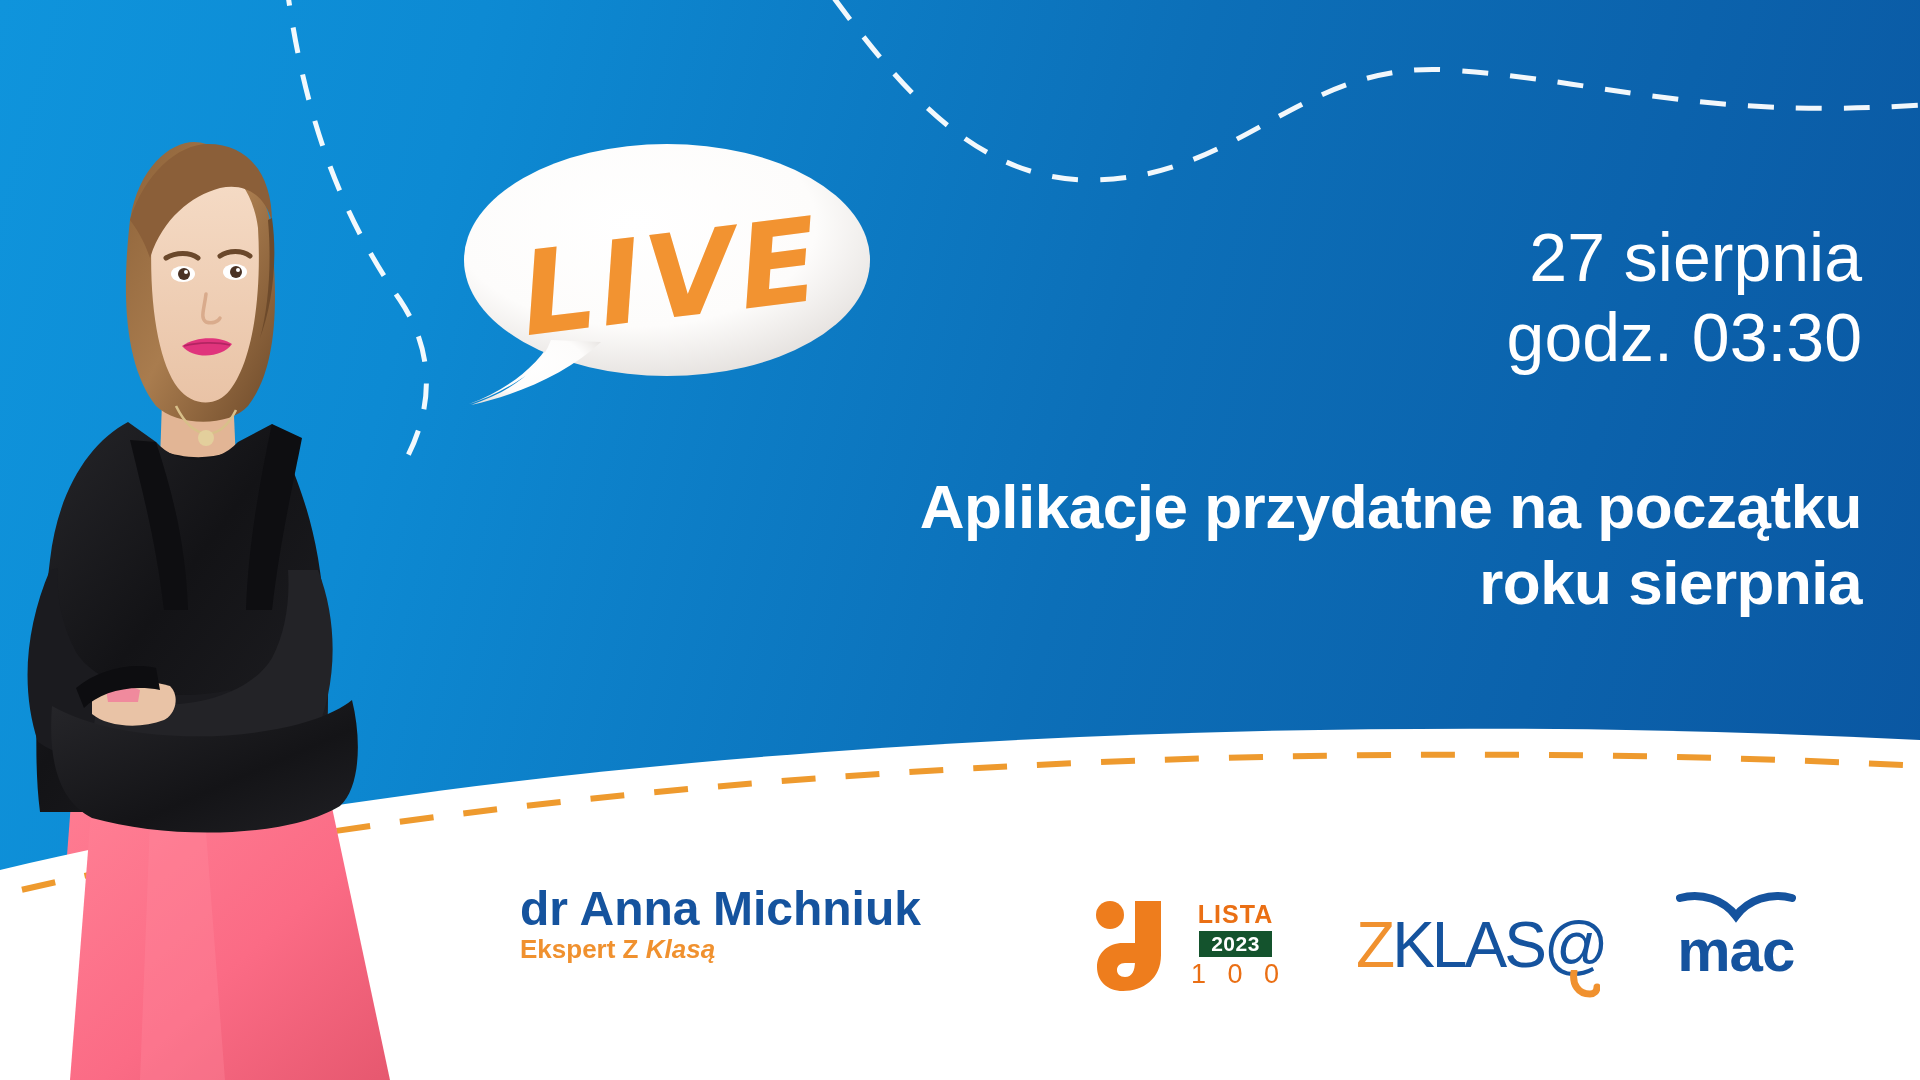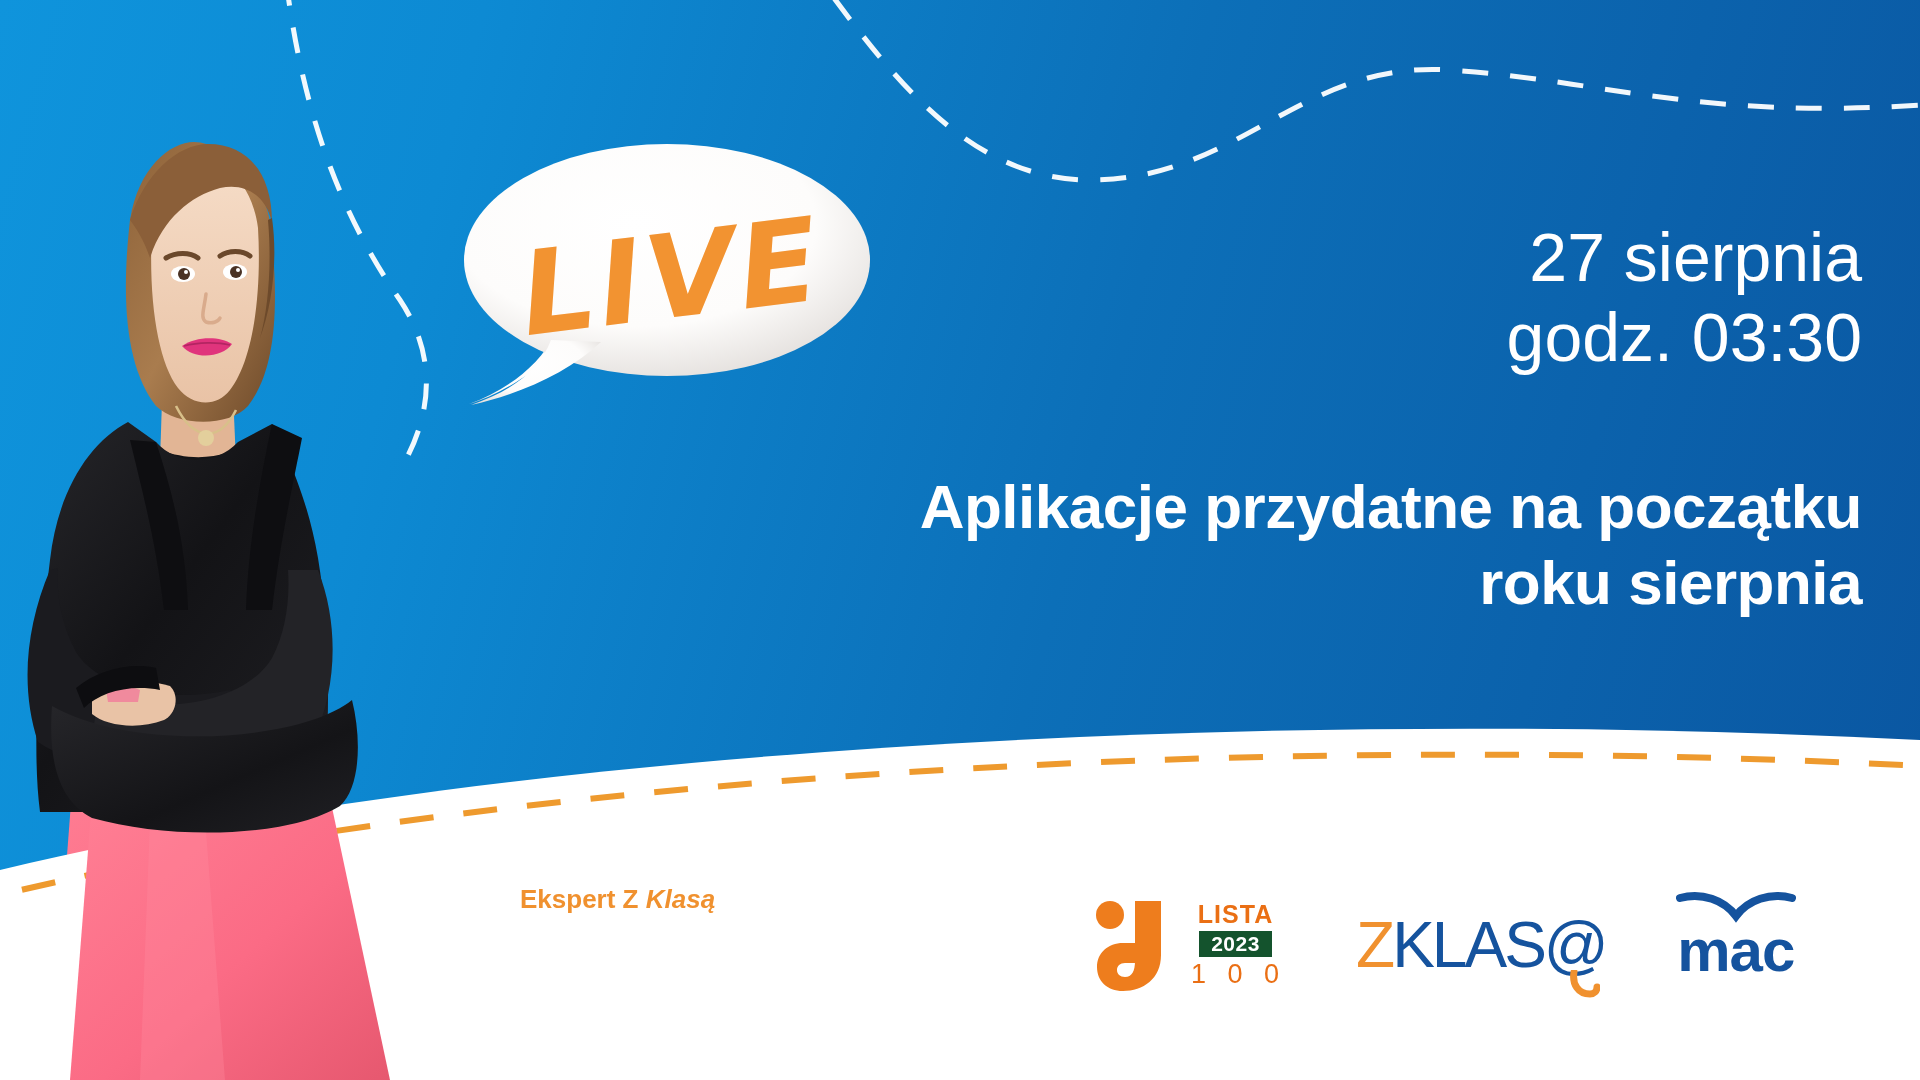--- a/index.html
+++ b/index.html
@@ -234,20 +234,21 @@
         <stop offset="100%" stop-color="#202024"></stop>
       </linearGradient>
     </defs>
     <path d="M 92,800 L 330,798 L 390,1080 L 70,1080 Z" fill="url(#skirtG2)"></path>
     <path d="M 150,820 L 205,818 L 225,1080 L 140,1080 Z" fill="#ff8a9d" opacity="0.35"></path>
     <path d="M 52,706 C 48,760 58,800 92,818 C 170,840 288,838 340,806
              C 360,788 362,740 352,700 C 300,742 132,752 52,706 Z" fill="url(#jacketG2)"></path>
   </svg>
 
   <div class="presenter">
+    <div class="presenter-name">dr Anna Michniuk</div>
     <div class="presenter-role"><span>Ekspert Z </span><i>Klasą</i></div>
   </div>
 
   <div class="logos">
 
     <div class="logo-lista">
       <svg class="lista-mark" viewBox="0 0 76 96">
         <circle cx="15" cy="18" r="14" fill="#ee7d1d"></circle>
         <path d="M 40,4 L 66,4 L 66,58 C 66,82 48,94 28,94 C 12,94 2,84 2,70
                  C 2,56 13,46 28,46 L 40,46 L 40,66 L 30,66 C 25,66 22,69 22,73

